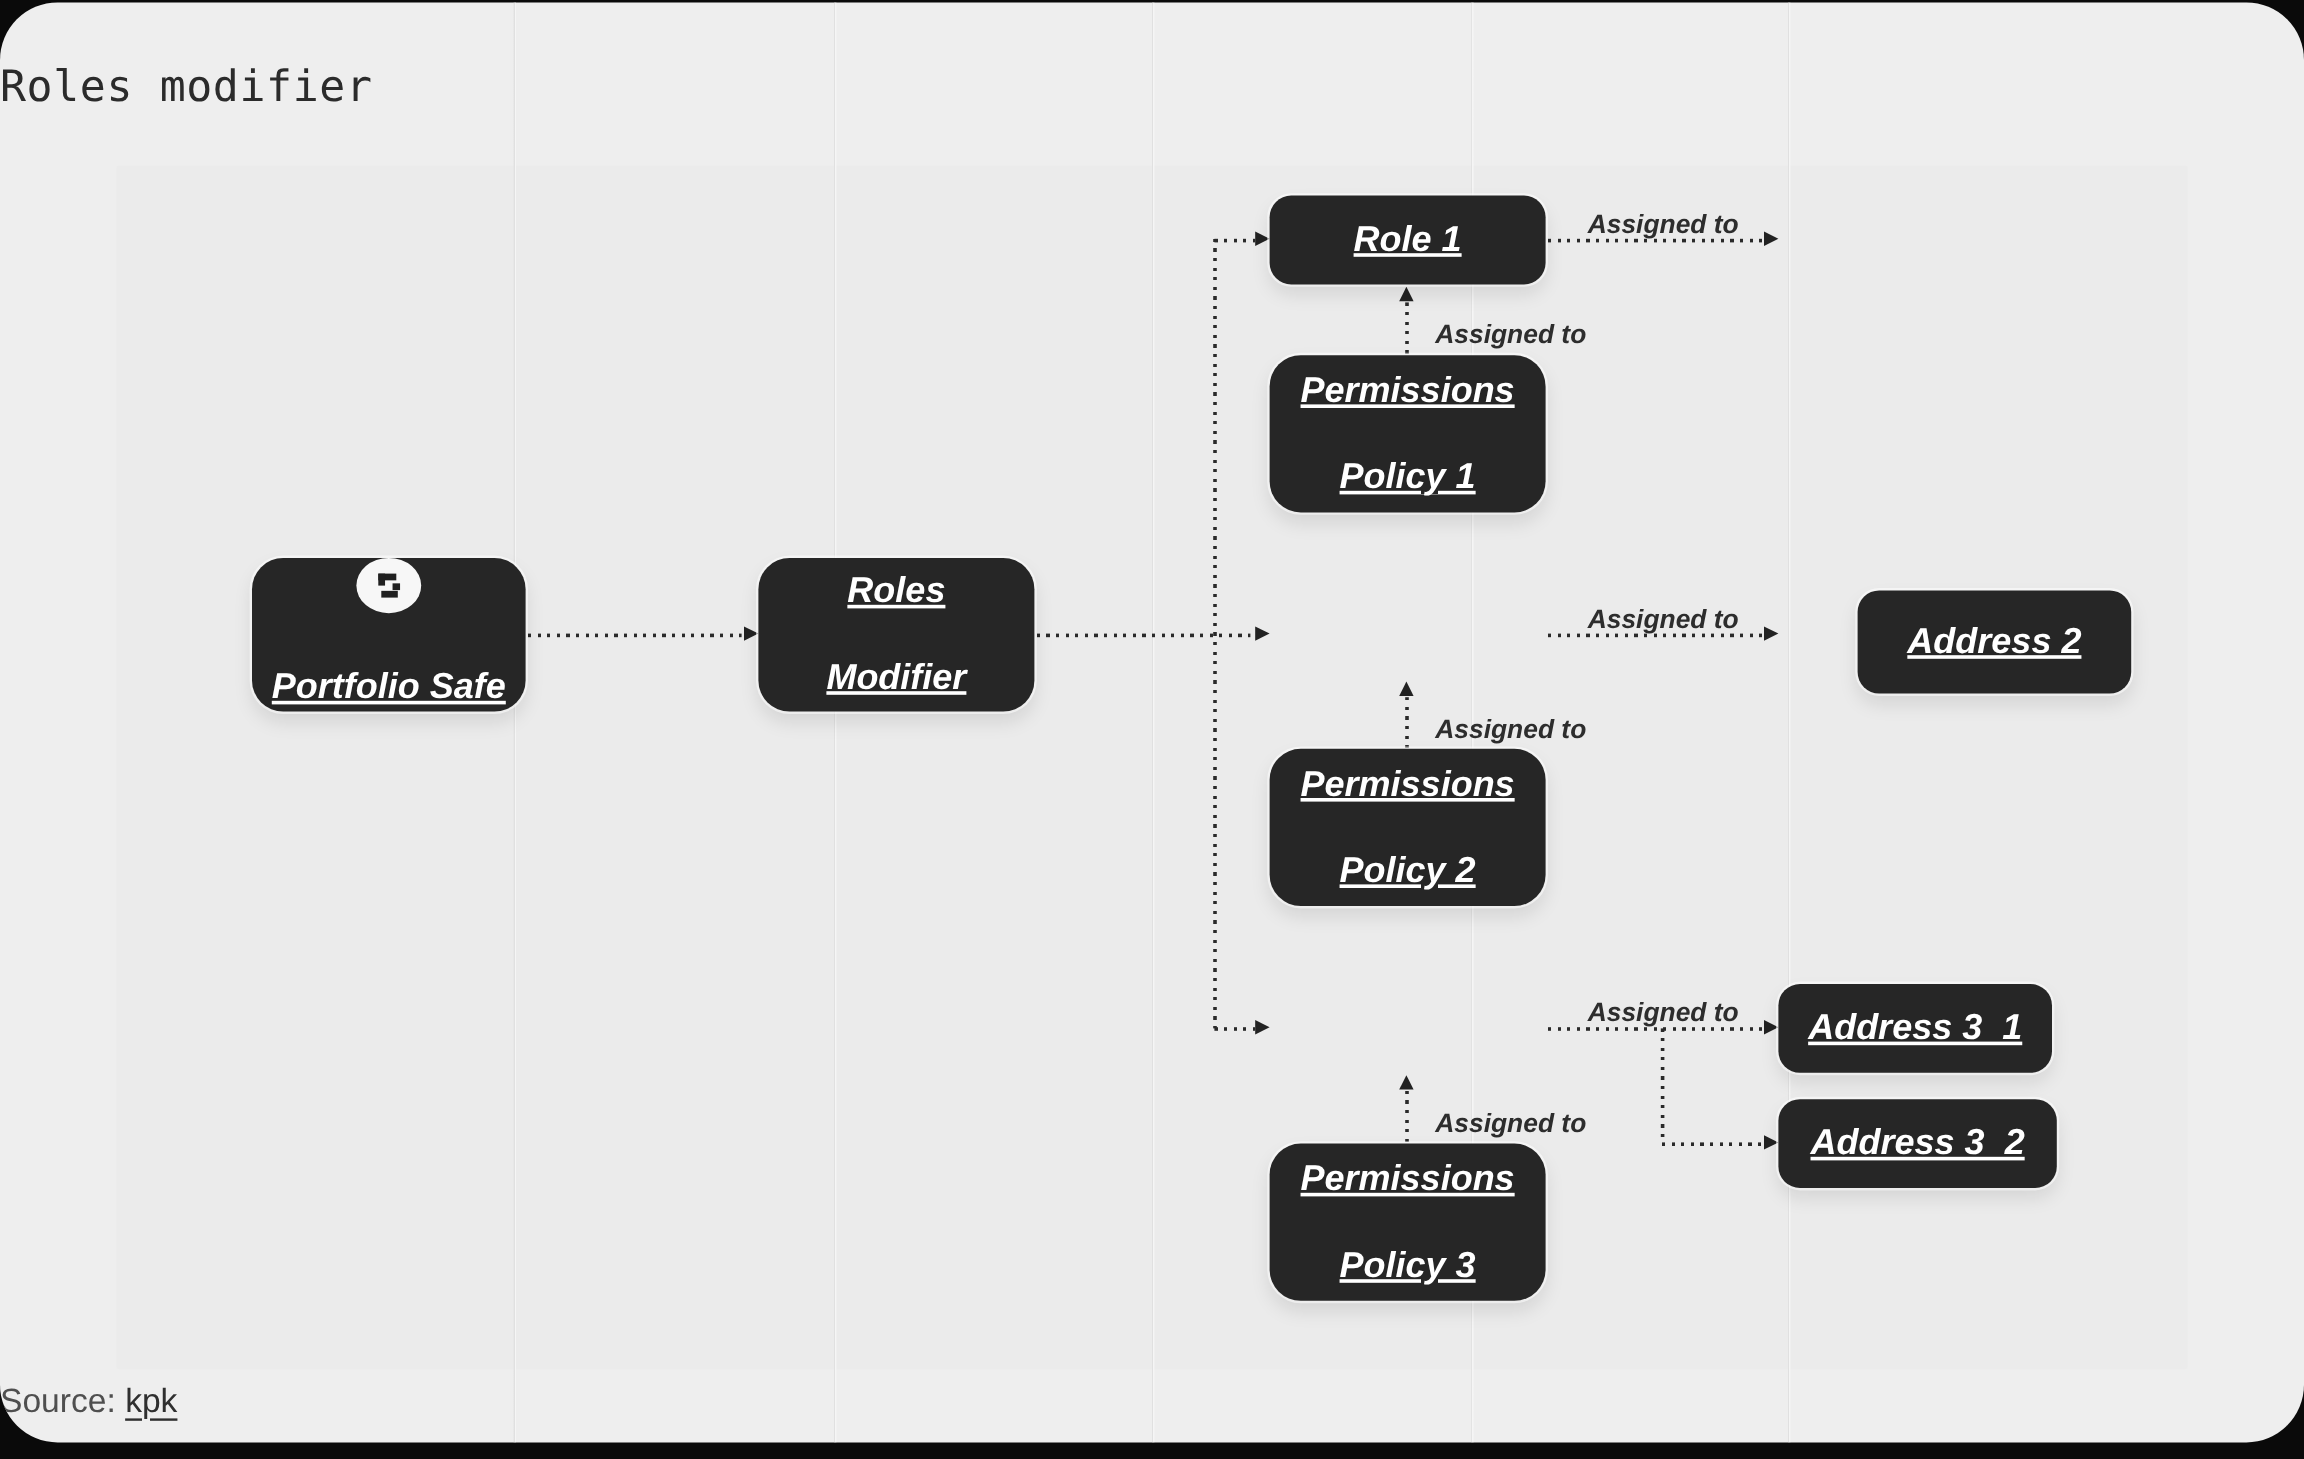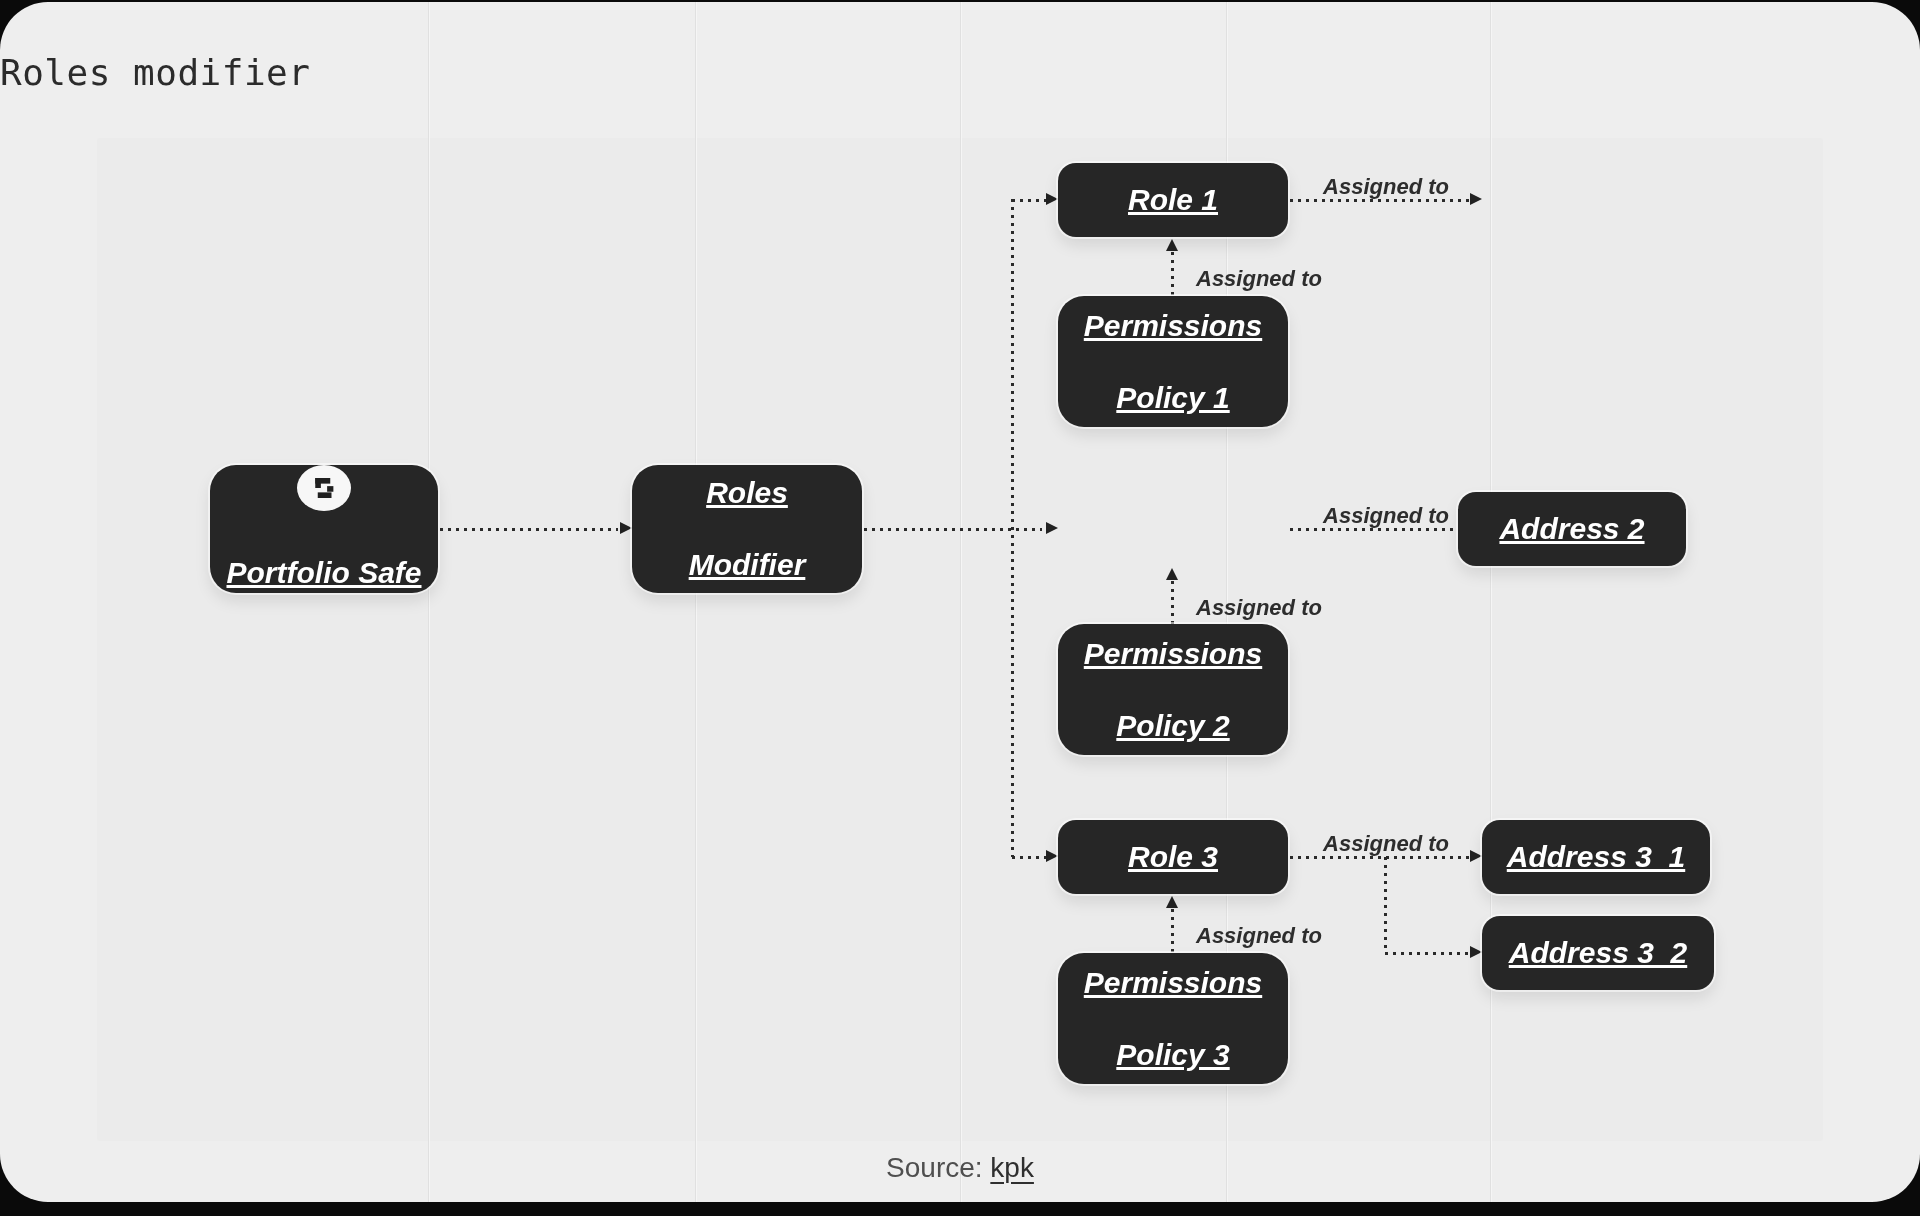--- a/index.html
+++ b/index.html
@@ -22,21 +22,21 @@
          background-image:repeating-linear-gradient(90deg,#2a2a2a 0 2.6px,transparent 2.6px 8px);}
   .vline{position:absolute;width:3px;
          background-image:repeating-linear-gradient(180deg,#2a2a2a 0 2.6px,transparent 2.6px 8px);}
   .arrow-r{position:absolute;width:0;height:0;border-left:12px solid #222;
            border-top:6.5px solid transparent;border-bottom:6.5px solid transparent;}
   .arrow-u{position:absolute;width:0;height:0;border-bottom:12px solid #222;
            border-left:6.5px solid transparent;border-right:6.5px solid transparent;}
   .edge-label{position:absolute;font-style:italic;font-weight:600;font-size:22px;color:#2d2d2d;line-height:26px;margin-top:10px;}
   .edge-label.centered{width:200px;text-align:center;}
   
-  .source{position:absolute;top:1150px;left:0;width:100%;text-align:center;font-size:28px;color:#4f4f4f;}
+  .source{position:absolute;top:1150px;left:0;width:100%;text-align:left;font-size:28px;color:#4f4f4f;}
   .source a{color:#2f2f2f;text-decoration:underline;text-underline-offset:5px;text-decoration-thickness:2px;cursor:pointer;}
 </style>
 </head>
 <body>
 
 <div class="canvas">
   <div class="panel">
     <div class="inner-shade"></div>
     <div class="grid-v" style="left:428px"></div>
     <div class="grid-v" style="left:695px"></div>
@@ -98,38 +98,35 @@
     </div>
 
     <div class="node large" style="left:632px;top:463px;width:230px;height:128px">
       <span>Roles</span>
       <span>Modifier</span>
     </div>
 
     <div class="node small" style="left:1058px;top:161px;width:230px;height:74px">
       <span>Role 1</span>
     </div>
-    <div class="node small" style="left:1058px;top:818px;width:230px;height:74px">
-      <span>Role 3</span>
-    </div>
 
     <div class="node large" style="left:1058px;top:294px;width:230px;height:131px">
       <span>Permissions</span>
       <span>Policy 1</span>
     </div>
     <div class="node large" style="left:1058px;top:622px;width:230px;height:131px">
       <span>Permissions</span>
       <span>Policy 2</span>
     </div>
     <div class="node large" style="left:1058px;top:951px;width:230px;height:131px">
       <span>Permissions</span>
       <span>Policy 3</span>
     </div>
 
-    <div class="node small" style="left:1458px;top:490px;width:228px;height:74px">
+    <div class="node small" style="left:1548px;top:490px;width:228px;height:86px">
       <span>Address 2</span>
     </div>
     <div class="node small" style="left:1482px;top:818px;width:228px;height:74px">
       <span>Address 3_1</span>
     </div>
     <div class="node small" style="left:1482px;top:914px;width:232px;height:74px">
       <span>Address 3_2</span>
     </div>
 
     <div class="source">

